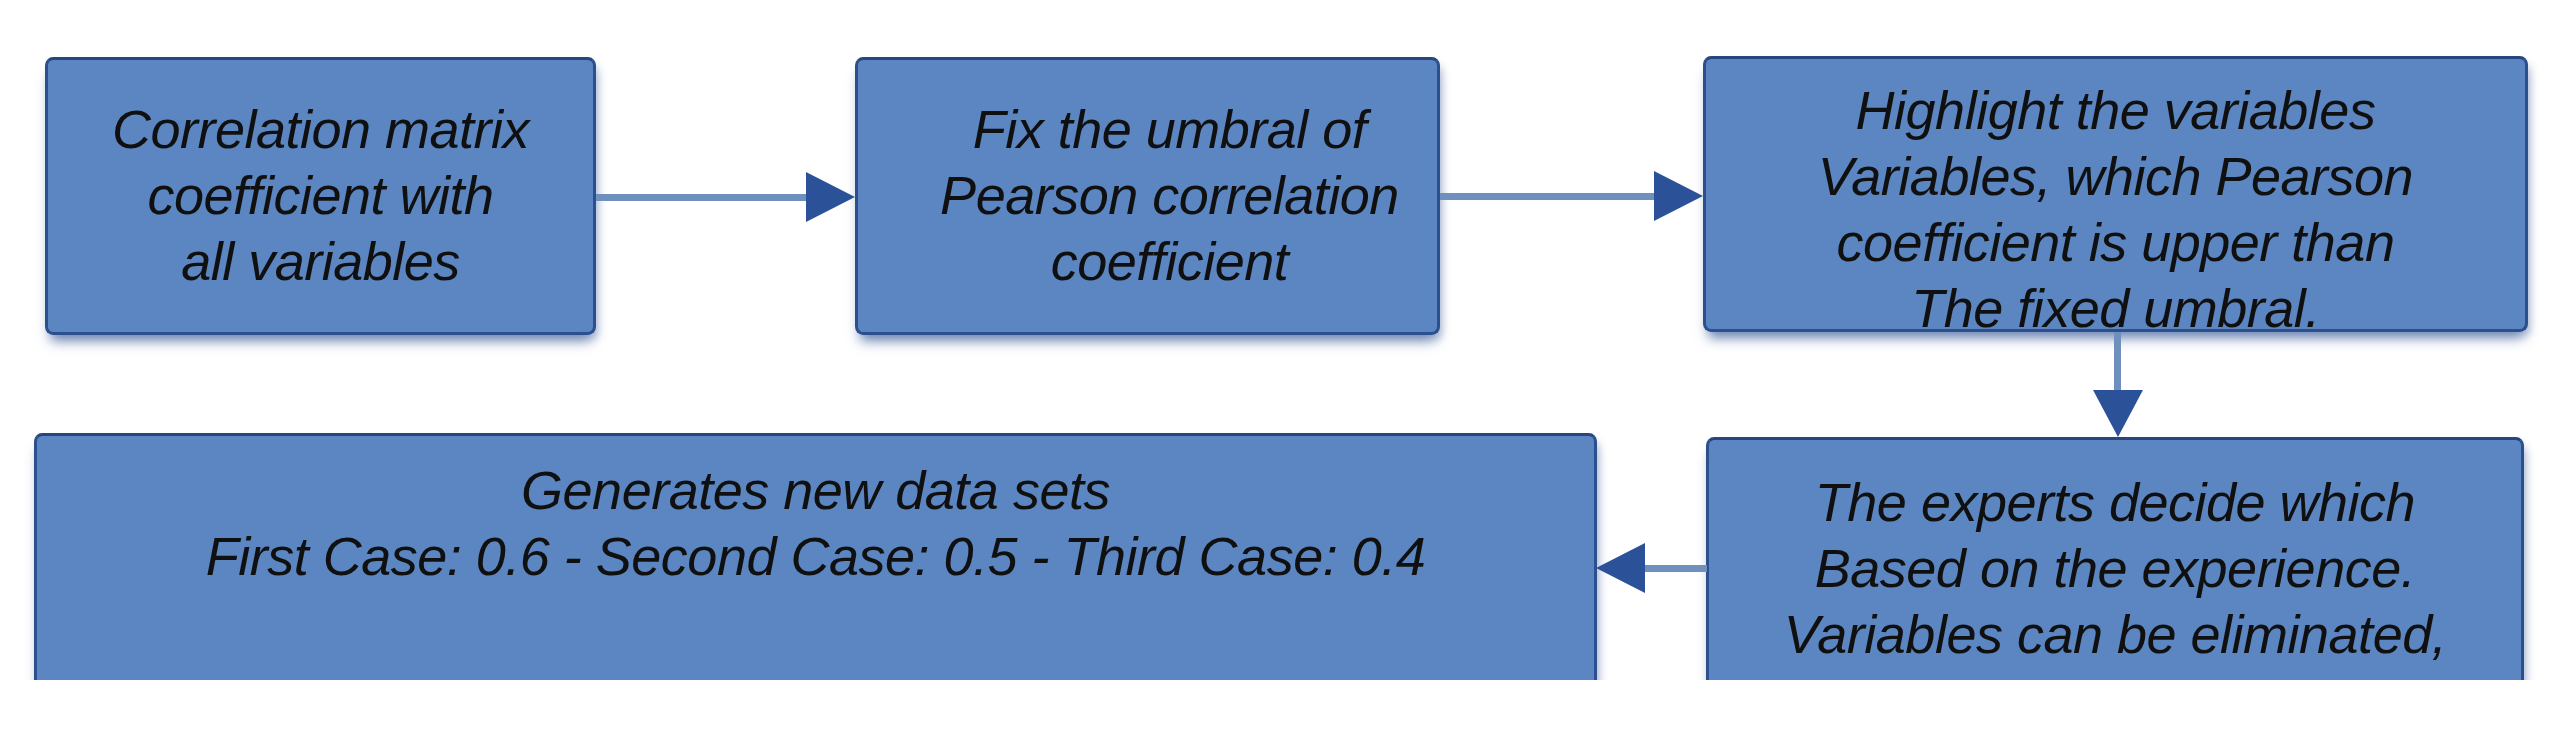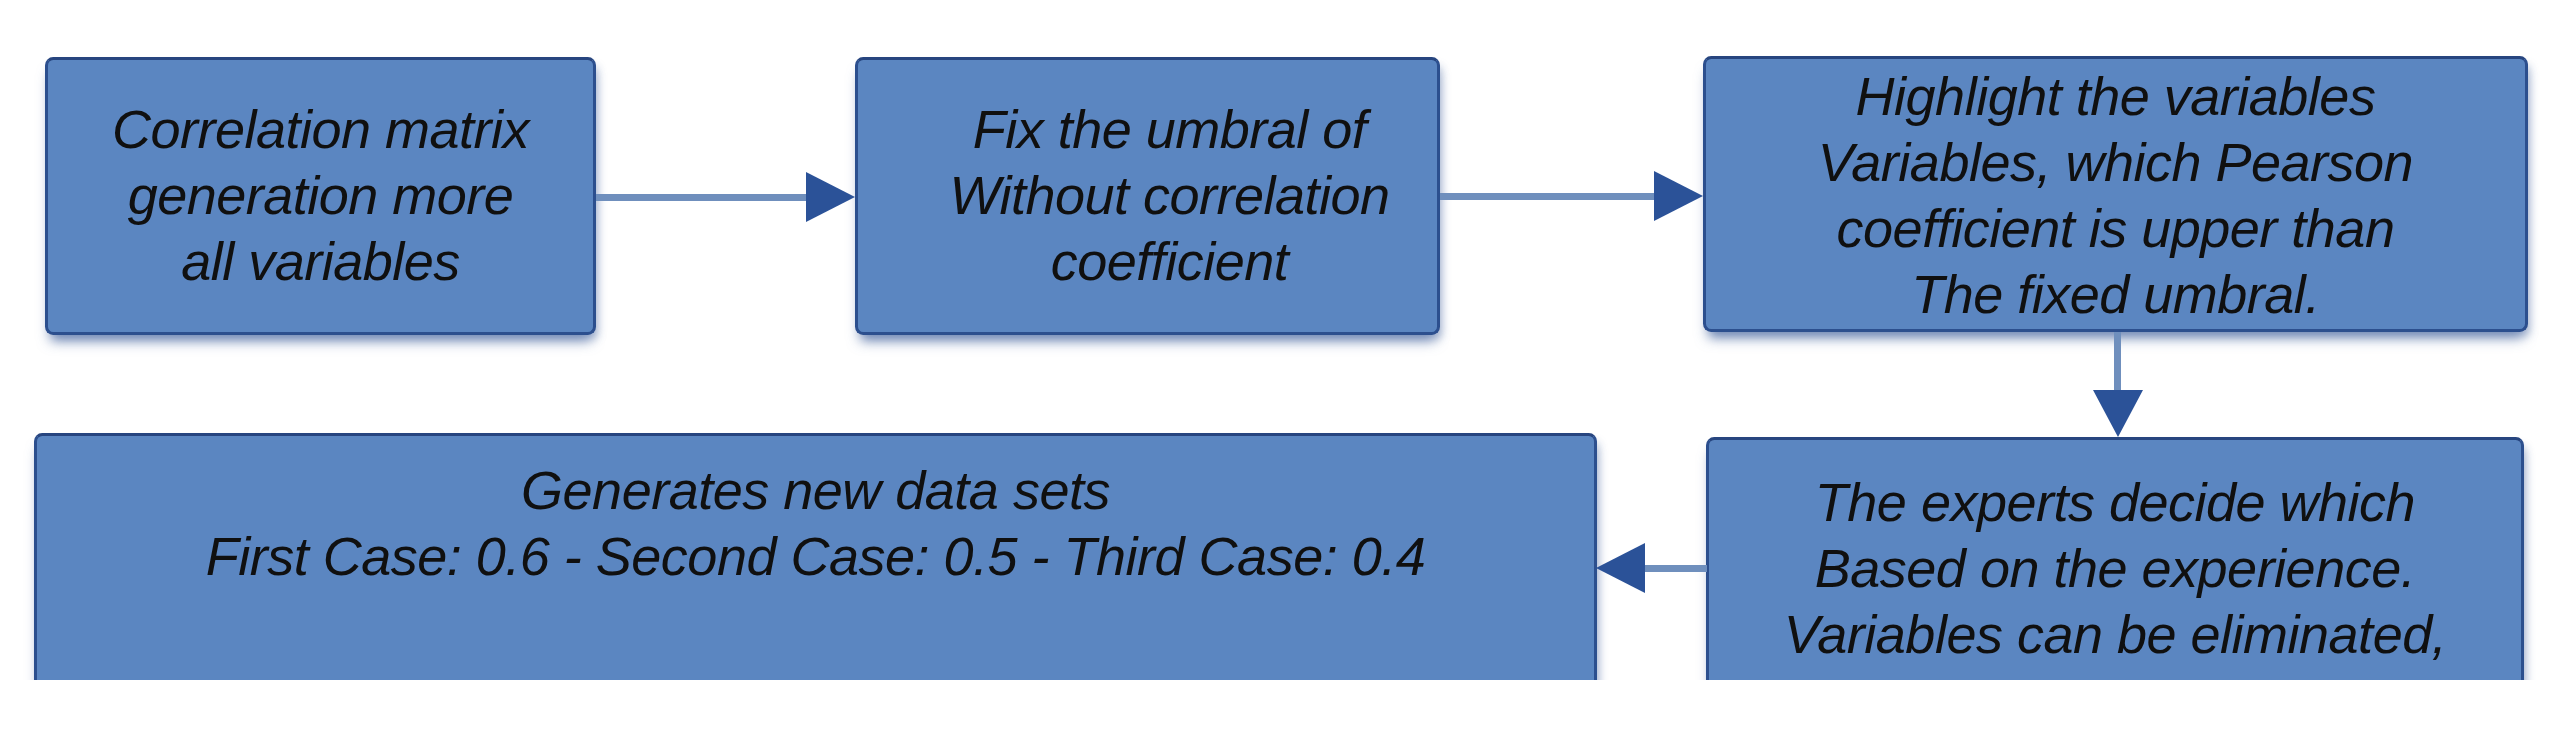--- a/index.html
+++ b/index.html
@@ -29,21 +29,21 @@
     line-height: 1.22;
     text-align: center;
     letter-spacing: -0.5px;
   }
   .node .line { white-space: nowrap; }
   .v-center { justify-content: center; }
   .v-top    { justify-content: flex-start; }
 
   .node1 { left: 45px;   top: 57px;  width: 551px;  height: 278px; }
   .node2 { left: 855px;  top: 57px;  width: 585px;  height: 278px; padding-left: 44px; }
-  .node3 { left: 1703px; top: 56px;  width: 825px;  height: 276px; padding-top: 5px; text-align: center; }
+  .node3 { left: 1703px; top: 56px;  width: 825px;  height: 276px; padding-top: 19px; text-align: center; }
   .node4 { left: 1706px; top: 437px; width: 818px;  height: 264px; text-align: center; }
   .node5 { left: 34px;   top: 433px; width: 1563px; height: 273px; padding-top: 22px; }
 
   .shaft { position: absolute; background: var(--arrow-line, #6f8fbd); }
   .head  { position: absolute; width: 0; height: 0; }
 
   
   .a1-shaft { left: 596px;  top: 194px; width: 214px; height: 7.3px; }
   .a1-head  { left: 806px;  top: 172px;
               border-top: 25.4px solid transparent; border-bottom: 25.4px solid transparent;
@@ -64,27 +64,27 @@
               border-top: 25.4px solid transparent; border-bottom: 25.4px solid transparent;
               border-right: 49px solid var(--arrow-head, #2b5298); }
 </style>
 </head>
 <body>
 
 <div class="canvas">
 
   <div class="node node1 v-center">
     <div class="line">Correlation matrix</div>
-    <div class="line">generation more</div>
+    <div class="line">coefficient with</div>
     <div class="line">all variables</div>
   </div>
 
   <div class="node node2 v-center">
     <div class="line">Fix the umbral of</div>
-    <div class="line">Without correlation</div>
+    <div class="line">Pearson correlation</div>
     <div class="line">coefficient</div>
   </div>
 
   <div class="node node3 v-top">
     <div class="line">Highlight the variables</div>
     <div class="line">Variables, which Pearson</div>
     <div class="line">coefficient is upper than</div>
     <div class="line">The fixed umbral.</div>
   </div>
 

